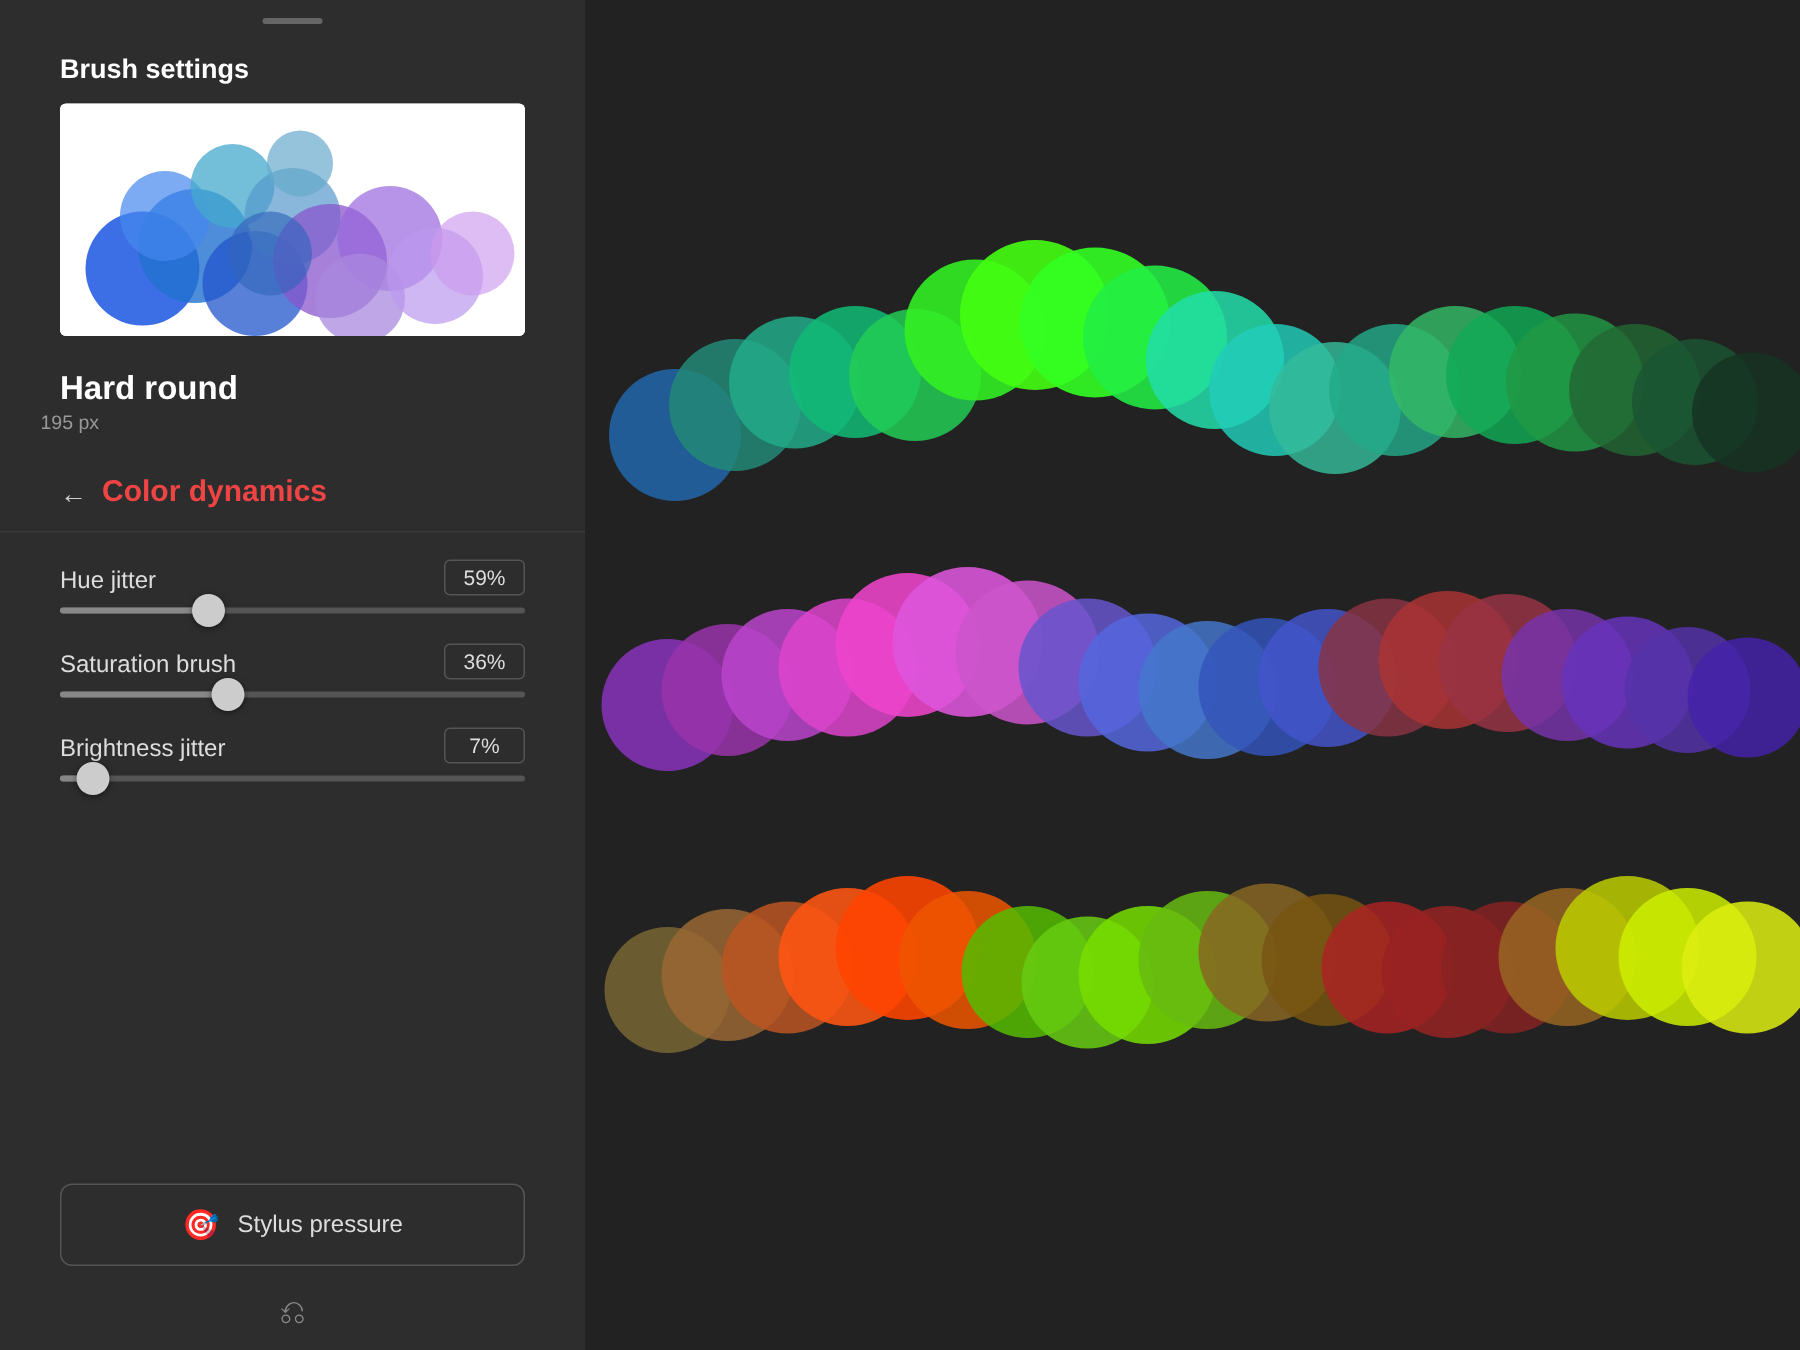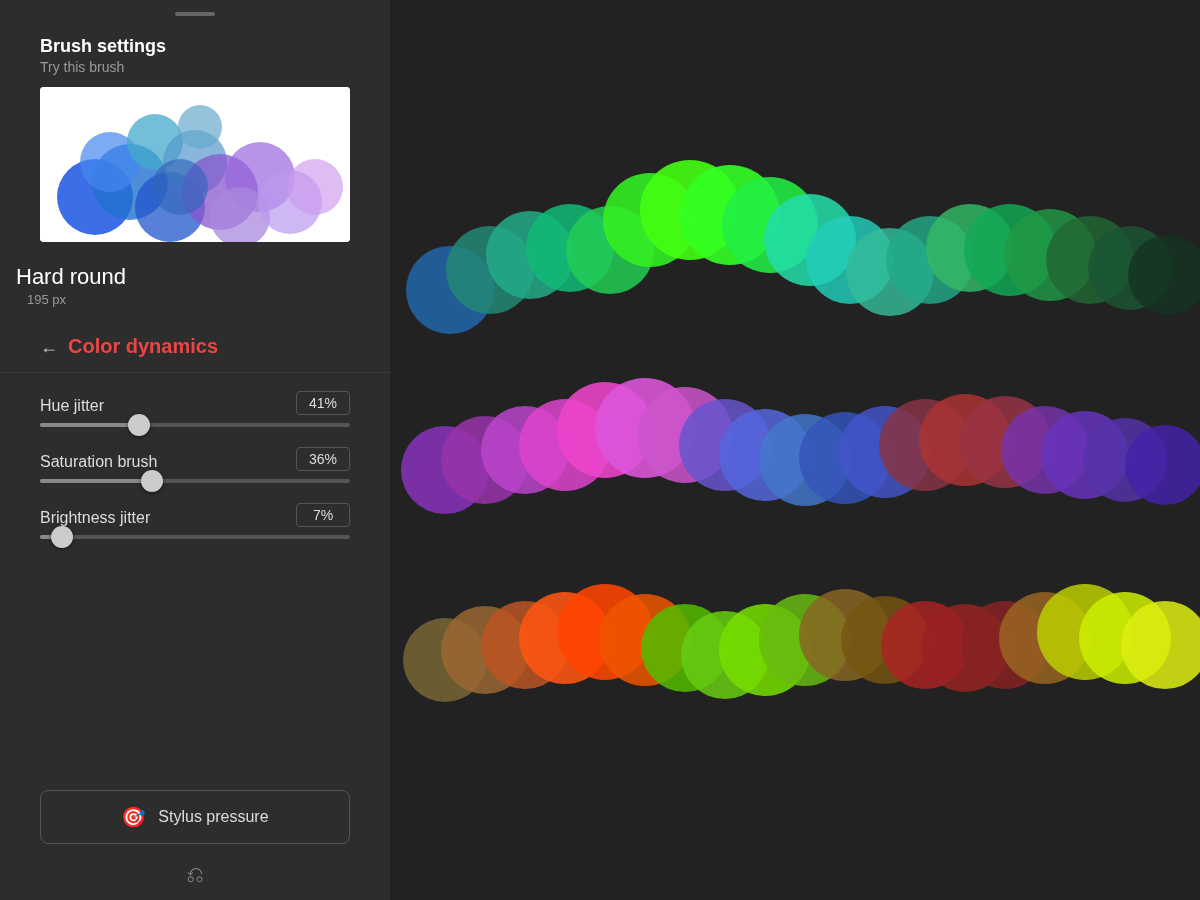--- a/index.html
+++ b/index.html
@@ -54,23 +54,23 @@
     .brush-preview {
       margin: 0 40px 12px;
       background: #fff;
       border-radius: 4px;
       height: 155px;
       overflow: hidden;
       position: relative;
     }
 
     .brush-name {
-      padding: 10px 16px 2px;
+      padding: 10px 40px 2px;
       font-size: 22px;
-      font-weight: 400;
+      font-weight: 700;
       color: #fff;
     }
 
     .brush-size {
       padding: 0 27px 18px;
       font-size: 13px;
       color: #999;
     }
 
     .section-header {
@@ -198,21 +198,20 @@
     }
   </style>
 </head>
 <body>
 
 <div class="left-panel">
   <div class="drag-handle"></div>
 
   <div class="brush-settings-header">
     <span class="brush-settings-title">Brush settings</span>
-    <span class="brush-settings-subtitle">Try this brush</span>
   </div>
 
   <div class="brush-preview">
     <svg viewBox="0 0 310 155" xmlns="http://www.w3.org/2000/svg" style="width:100%;height:100%;background:#fff;">
 
       <circle cx="55" cy="110" r="38" fill="#1a55e0" opacity="0.85"></circle>
       <circle cx="90" cy="95" r="38" fill="#2270d0" opacity="0.8"></circle>
       <circle cx="130" cy="120" r="35" fill="#2255cc" opacity="0.75"></circle>
       <circle cx="70" cy="75" r="30" fill="#4488ee" opacity="0.7"></circle>
 
@@ -237,21 +236,21 @@
   <div class="section-header">
     <span class="back-arrow">←</span>
     <span class="section-title">Color dynamics</span>
   </div>
 
   <div class="settings-body">
 
     <div class="slider-group">
       <div class="slider-label-row">
         <span class="slider-label">Hue jitter</span>
-        <span class="slider-value-box">41%</span>
+        <span class="slider-value-box">59%</span>
       </div>
       <div class="slider-track">
         <div class="slider-fill" style="width:32%;"></div>
         <div class="slider-thumb" style="left:calc(32% - 11px);"></div>
       </div>
     </div>
 
     <div class="slider-group">
       <div class="slider-label-row">
         <span class="slider-label">Saturation brush</span>

